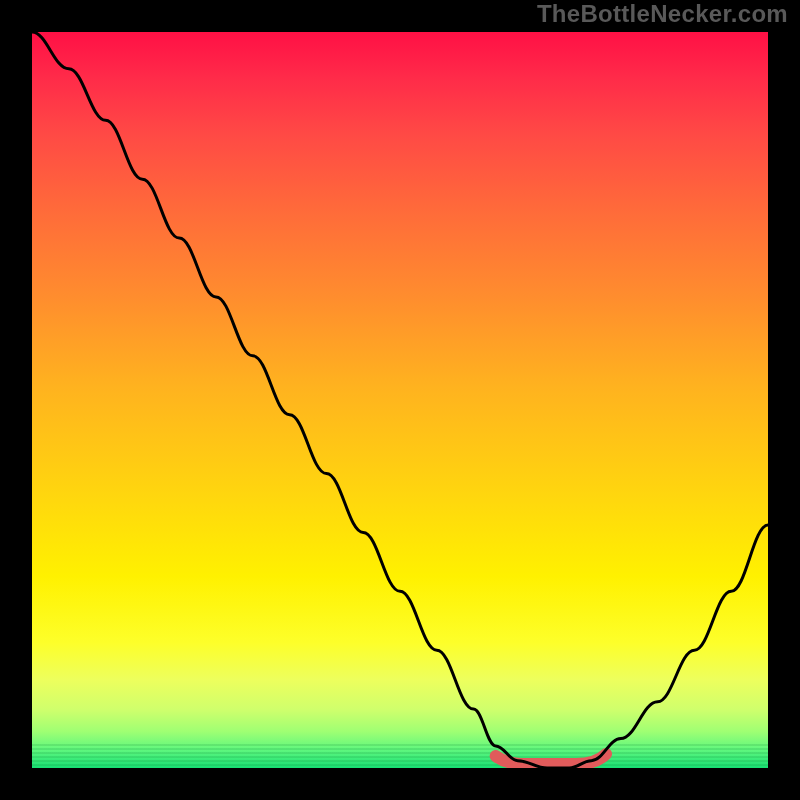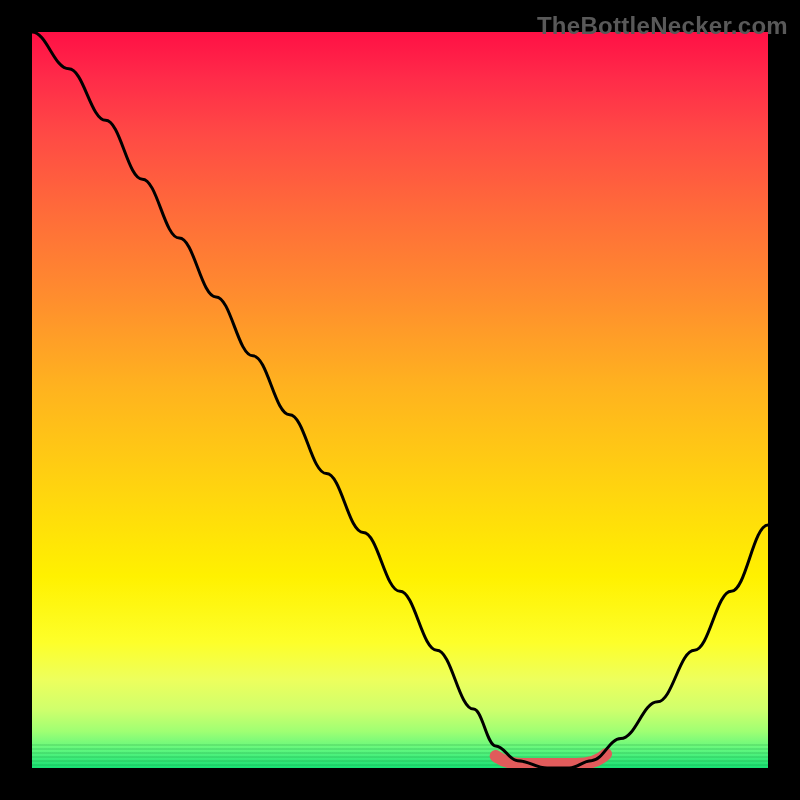--- a/index.html
+++ b/index.html
@@ -11,21 +11,21 @@
     font-family: Arial, Helvetica, sans-serif;
   }
   .chart-outer {
     position: relative;
     width: 800px;
     height: 800px;
     background: #000;
   }
   .watermark {
     position: absolute;
-    top: 12px;
+    top: 0;
     right: 12px;
     color: #595959;
     font-size: 24px;
     font-weight: 600;
     letter-spacing: 0.3px;
     z-index: 20;
   }
   .plot-area {
     position: absolute;
     left: 32px;

